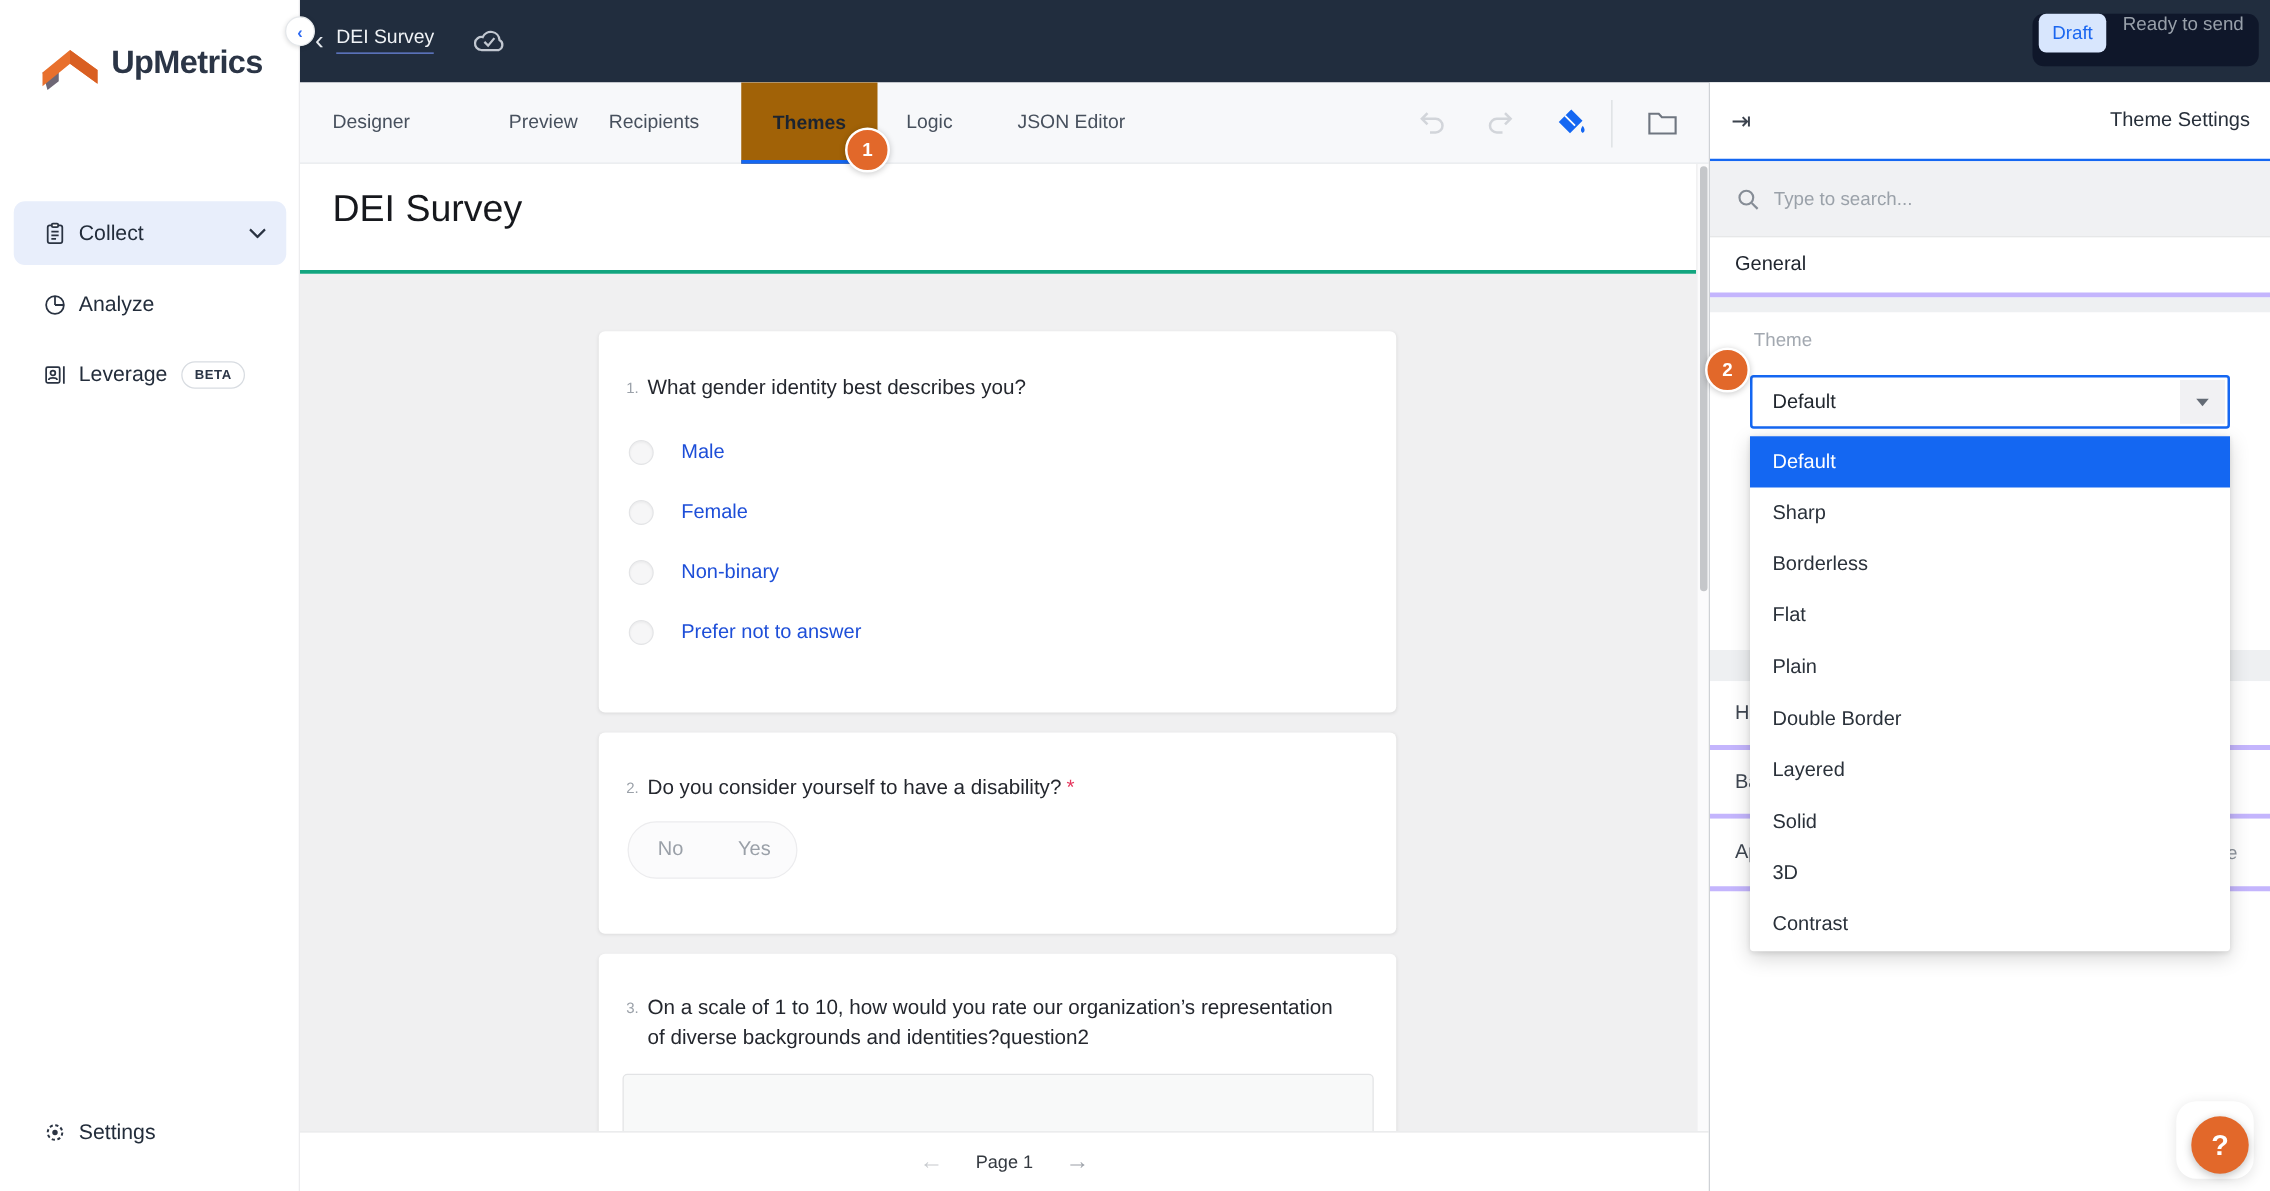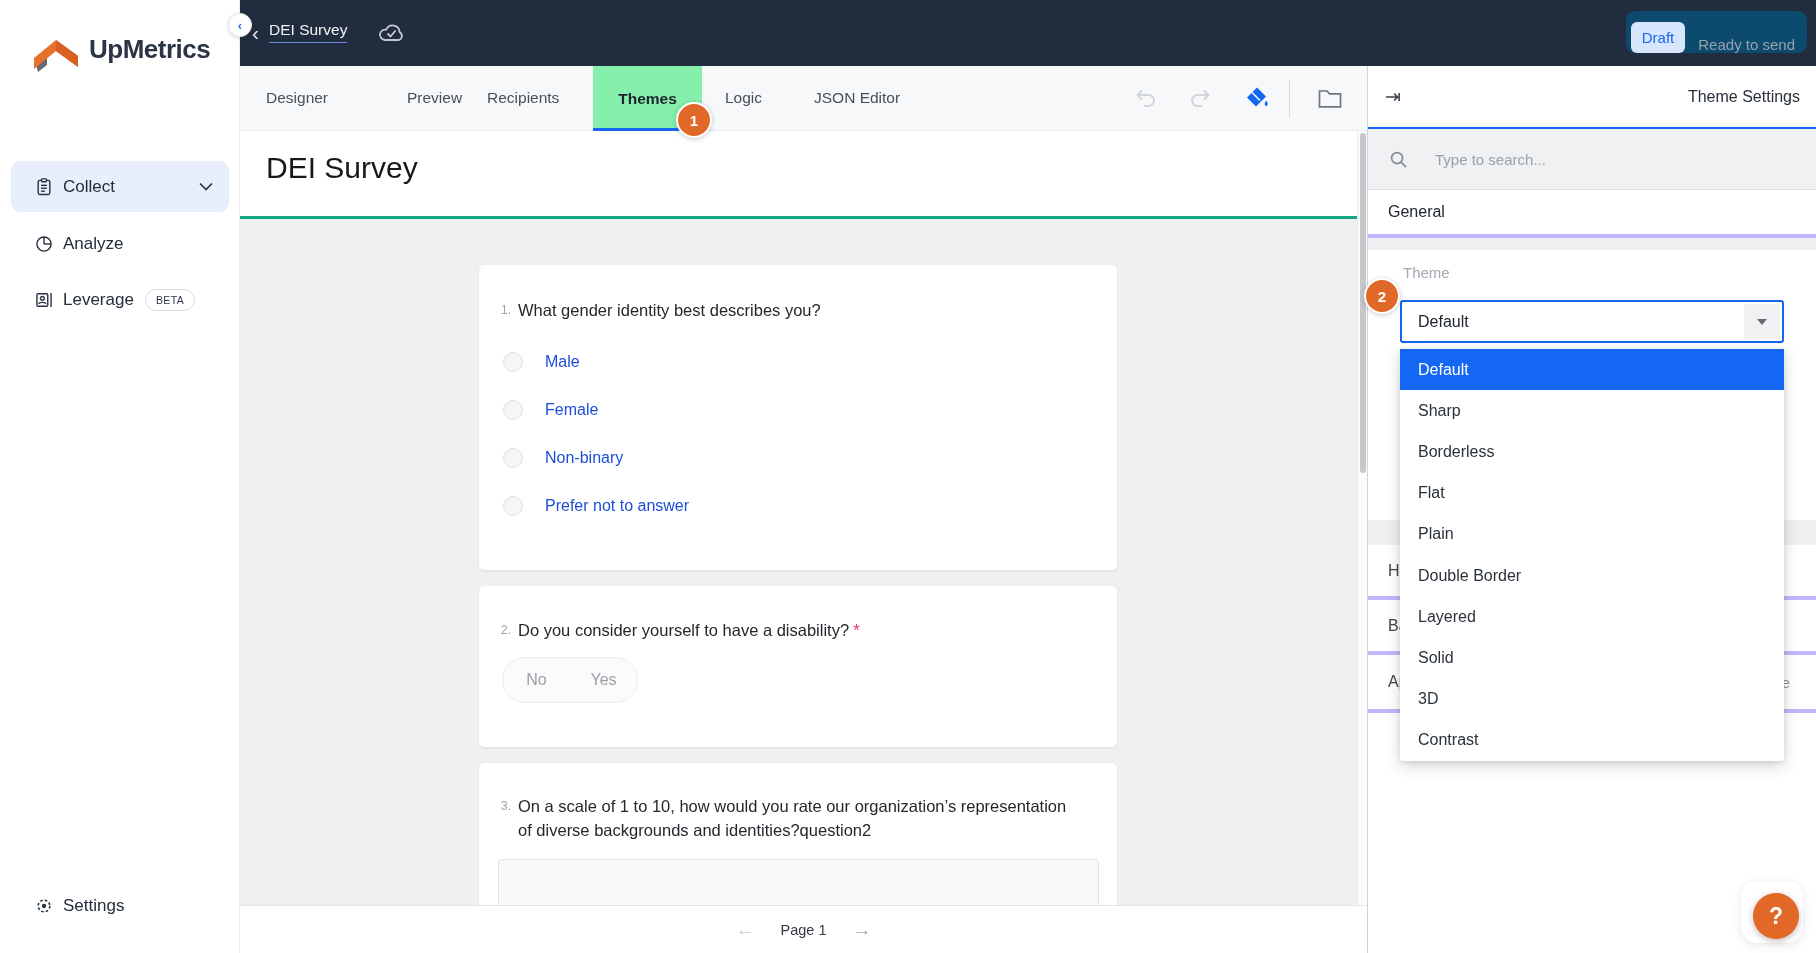--- a/index.html
+++ b/index.html
@@ -12,38 +12,38 @@
   .logo { position:absolute; left:30px; top:34px; display:flex; }
   .logo-text { font-size:26px; font-weight:bold; color:#2b3546; margin-left:7px; letter-spacing:-0.5px; }
   .nav-item { position:absolute; left:11px; width:218px; height:44px; display:flex; align-items:center; padding-left:22px; color:#232d3b; font-size:17px; border-radius:9px; cursor:pointer; }
   .nav-item .nicon { width:21px; height:21px; margin-right:9px; display:flex; align-items:center; justify-content:center; }
   .nav-define { top:110px; }
   .nav-collect { top:161px; height:51px; background:#e8eefb; }
   .nav-analyze { top:222px; }
   .nav-leverage { top:278px; }
   .nav-settings { top:884px; }
   .chev-down { margin-left:auto; margin-right:16px; display:flex; }
-  .beta-pill { border:1px solid #d8dce1; border-radius:12px; font-size:10.5px; font-weight:normal; padding:4px 10px; margin-left:11px; color:#2b3546; letter-spacing:0.4px; }
+  .beta-pill { border:1px solid #d8dce1; border-radius:12px; font-size:10.5px; font-weight:bold; padding:4px 10px; margin-left:11px; color:#2b3546; letter-spacing:0.4px; }
   .collapse-chip { position:absolute; left:228px; top:13px; width:24px; height:24px; border-radius:50%; background:#fff; border:1px solid #e4e7ea; box-shadow:0 1px 4px rgba(0,0,0,.14); z-index:12; color:#2f6bf2; font-size:13px; font-weight:bold; display:flex; align-items:center; justify-content:center; cursor:pointer; }
 
   
   .topbar { position:absolute; left:240px; top:0; width:1576px; height:66px; background:#212d3e; }
   .back-chevron { position:absolute; left:12px; top:0; height:66px; display:flex; align-items:center; color:#e6eaee; font-size:21px; cursor:pointer; }
   .doc-title { position:absolute; left:29px; top:21px; color:#f0f3f6; font-size:15.5px; border-bottom:1.5px solid rgba(122,153,255,.85); padding-bottom:3px; cursor:pointer; }
   .cloud-icon { position:absolute; left:137px; top:20px; }
-  .status-pill { position:absolute; right:9px; top:11px; height:42px; background:#0c4a6e; border-radius:9px; display:flex; align-items:flex-end; padding:0 12px 0 5px; }
+  .status-pill { position:absolute; right:9px; top:11px; height:42px; background:#0f172a; border-radius:9px; display:flex; align-items:flex-start; padding:0 12px 0 5px; }
   .draft-chip { background:#d8e6fd; color:#1a66f0; font-size:15px; border-radius:6px; padding:7px 11px; cursor:pointer; }
   .ready-text { color:#98a0aa; font-size:15px; margin-left:13px; cursor:pointer; }
 
   
   .tabbar { position:absolute; left:240px; top:66px; width:1127px; height:65px; background:#f7f8fa; border-bottom:1px solid #e8eaed; z-index:4; }
   .tab { position:absolute; top:0; height:64px; display:flex; align-items:center; color:#47505d; font-size:15.5px; cursor:pointer; }
   .tab-designer { left:26px; } .tab-preview { left:140px;margin-left:27px; } .tab-recipients { left:247px; }
   .tab-logic { left:485px; } .tab-json { left:574px; }
-  .tab-active { position:absolute; left:353px; top:0; width:109px; height:65px; background:#86efac; display:flex; align-items:center; justify-content:center; font-weight:bold; color:#1c2430; font-size:15.5px; cursor:pointer; }
+  .tab-active { position:absolute; left:353px; top:0; width:109px; height:65px; background:#a16207; display:flex; align-items:center; justify-content:center; font-weight:bold; color:#1c2430; font-size:15.5px; cursor:pointer; }
   .tab-active::after { content:""; position:absolute; left:0; bottom:0; width:100%; height:3px; background:#1467f2; }
   .step-badge { width:36px; height:36px; border-radius:50%; background:#e2682a; border:2.5px solid #fff; color:#fff; font-size:15px; font-weight:bold; display:flex; align-items:center; justify-content:center; box-shadow:0 1px 5px rgba(0,0,0,.22); }
   .badge-1 { position:absolute; left:436px; top:36px; z-index:20; }
   .tb-icon { position:absolute; top:18px; width:28px; height:28px; display:flex; align-items:center; justify-content:center; cursor:pointer; }
   .tb-undo { left:892px; } .tb-redo { left:946px; } .tb-bucket { left:1002px; }
   .tb-divider { position:absolute; left:1049px; top:14px; width:1px; height:38px; background:#dadde0; }
   .tb-folder { left:1076px; }
 
   
   .content-header { position:absolute; left:240px; top:131px; width:1117px; height:88px; background:#fff; border-bottom:3px solid #12a57f; z-index:2; }
@@ -69,21 +69,21 @@
   .footer { position:absolute; left:240px; top:905px; width:1127px; height:48px; background:#fff; border-top:1px solid #e5e6e8; display:flex; align-items:center; justify-content:center; gap:26px; z-index:4; }
   .pg-arrow { font-size:19px; cursor:pointer; line-height:1; }
   .pg-prev { color:#c9ccd0; } .pg-next { color:#9fa4ab; }
   .pg-label { color:#33383f; font-size:14.5px; }
 
   
   .panel { position:absolute; left:1367px; top:66px; width:449px; height:887px; background:#fff; border-left:1px solid #cfd2d6; z-index:6; }
   .panel-header { position:absolute; left:0; top:0; width:100%; height:63px; border-bottom:2px solid #1467f2; display:flex; align-items:center; background:#fff; }
   .collapse-icon { margin-left:17px; font-size:19px; color:#3c434e; cursor:pointer; }
   .panel-title { margin-left:auto; margin-right:16px; font-size:16px; color:#272f3a; }
-  .search-row { position:absolute; left:0; top:63px; width:100%; height:61px; background:#f0f1f3; border-bottom:1px solid #e2e3e5; display:flex; align-items:center;gap:16px; }
+  .search-row { position:absolute; left:0; top:63px; width:100%; height:61px; background:#f0f1f3; border-bottom:1px solid #e2e3e5; display:flex; align-items:center; }
   .search-row svg { margin-left:21px; flex:none; }
   .search-input { border:none; background:transparent; outline:none; font-size:15px; color:#333; margin-left:11px; width:330px; font-family:"Liberation Sans",sans-serif; }
   .search-input::placeholder { color:#9aa1a9; }
   .acc-row { position:absolute; width:100%; border-bottom:4px solid #c4b5fd; display:flex; align-items:center; padding-left:20px; font-size:16px; background:#fff; cursor:pointer; }
   .general-row { top:124px; height:48px; color:#20262f; }
   .panel-gap { position:absolute; width:100%; background:#eef0f2; }
   .gap1 { top:172px; height:12px; } .gap2 { top:454px; height:25px; }
   .theme-section { position:absolute; top:184px; width:100%; height:270px; background:#fff; }
   .theme-label { position:absolute; left:35px; top:14px; font-size:15px; color:#a2a8b0; }
   .theme-select { position:absolute; left:32px; top:50px; width:384px; height:43px; border:2px solid #1467f2; border-radius:3px; background:#fff; display:flex; align-items:center; cursor:pointer; }

